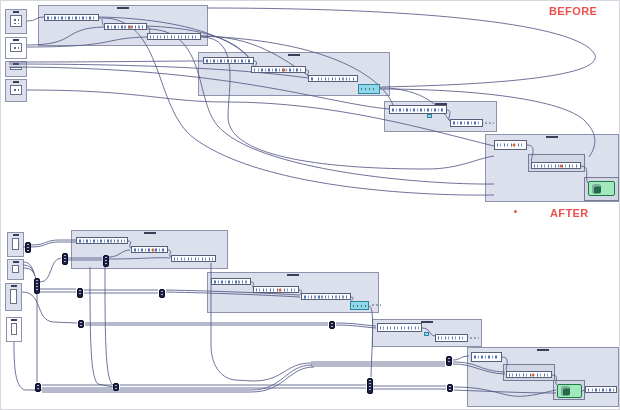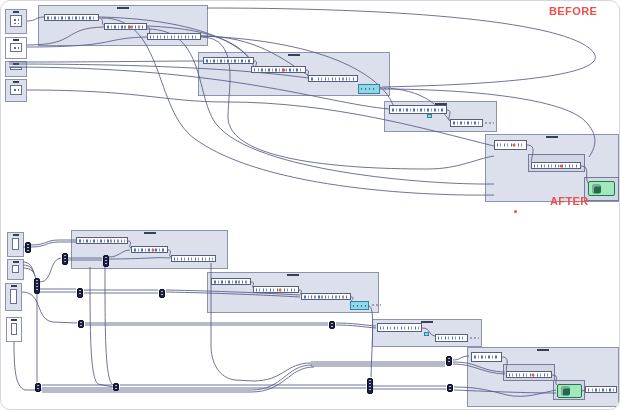--- a/index.html
+++ b/index.html
@@ -33,28 +33,28 @@
   .green::after{content:"";position:absolute;left:3px;top:50%;transform:translateY(-50%);width:9px;height:9px;
         background:#1f6b4c;border-radius:2px;box-shadow:inset 2px 2px 0 rgba(255,255,255,.45);}
   .relay{background:var(--relay-fill);border:1px solid #0c0e24;border-radius:2px;z-index:8;}
   .relay::after{content:"";position:absolute;inset:1px;
         background:repeating-linear-gradient(180deg,rgba(190,195,230,.9) 0 1px,transparent 1px 3px);}
   .stub{width:9px;height:2px;z-index:6;
         background:repeating-linear-gradient(90deg,#9aa0b4 0 2px,transparent 2px 4px);}
   #wires{position:absolute;inset:0;z-index:5;pointer-events:none;}
   .lbl{position:absolute;font-weight:bold;font-size:11px;letter-spacing:.4px;color:var(--label);z-index:9;}
   #label-before{left:548px;top:4px;}
-  #label-after{left:549px;top:194px;text-align:right;}
+  #label-after{left:549px;top:206px;text-align:right;}
   #artifact-dot{position:absolute;left:513px;top:209px;width:3px;height:3px;border-radius:50%;
         background:var(--label);z-index:9;}
 </style>
 </head>
 <body>
 
-<div id="stage" style="width: 620px; height: 410px; border-radius: 10px;">
+<div id="stage" style="width: 620px; height: 410px;">
   <svg id="wires" width="620" height="410" viewBox="0 0 620 410">
       <path d="M26,20 C36,20 34,16 43,16" fill="none" stroke="#565a87" stroke-width="1" opacity="0.85"></path>
       <path d="M26,44 C78,44 60,27 103,26" fill="none" stroke="#565a87" stroke-width="1" opacity="0.85"></path>
       <path d="M26,46 C118,46 100,37 146,36" fill="none" stroke="#565a87" stroke-width="1" opacity="0.85"></path>
       <path d="M8,61 C120,61 158,60 202,60" fill="none" stroke="#565a87" stroke-width="1" opacity="0.85"></path>
       <path d="M8,63 C170,63 256,70 307,77" fill="none" stroke="#565a87" stroke-width="1" opacity="0.85"></path>
       <path d="M8,66 C230,66 322,102 388,108" fill="none" stroke="#565a87" stroke-width="1" opacity="0.85"></path>
       <path d="M26,89 C140,89 162,101 226,101 C332,101 424,128 493,145" fill="none" stroke="#565a87" stroke-width="1" opacity="0.85"></path>
       <path d="M98,16 C190,18 238,40 252,62" fill="none" stroke="#565a87" stroke-width="1" opacity="0.85"></path>
       <path d="M146,25 C222,28 246,48 253,66" fill="none" stroke="#565a87" stroke-width="1" opacity="0.85"></path>

